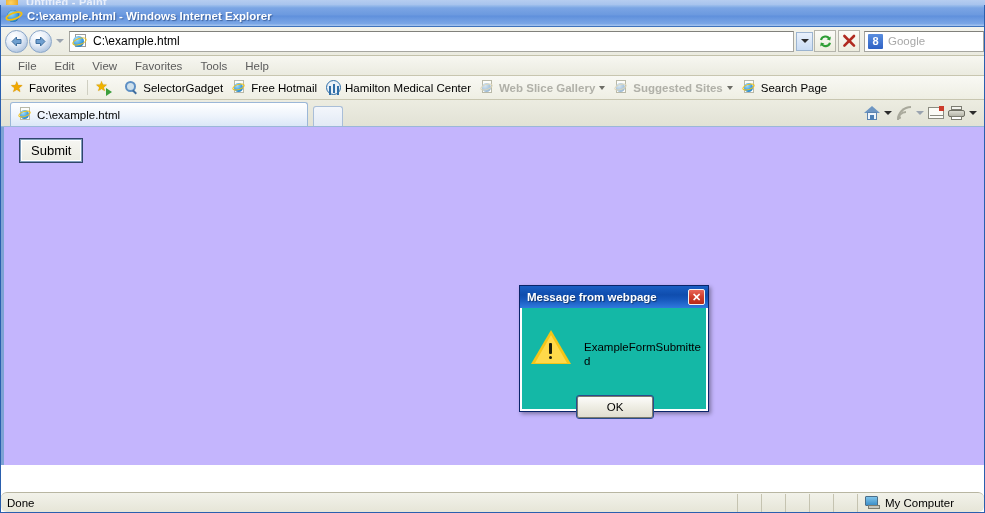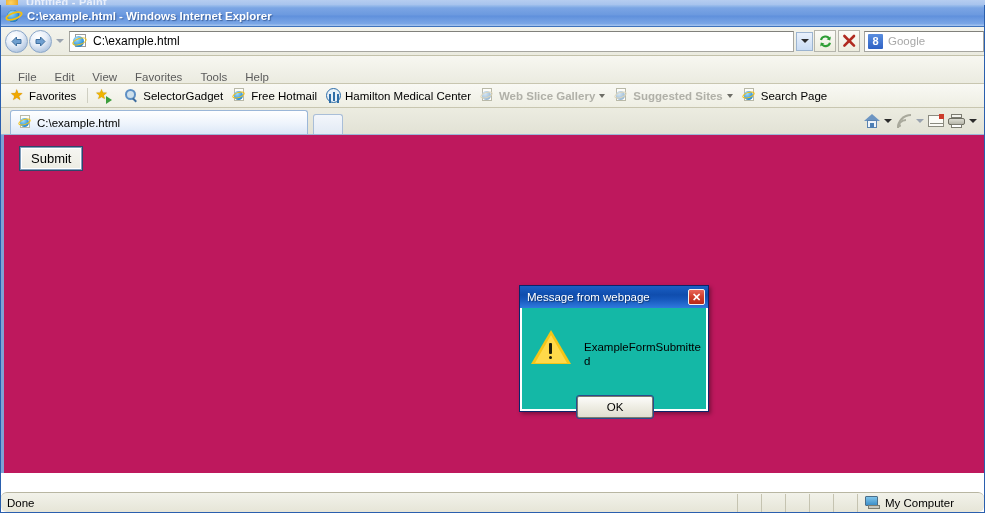--- a/index.html
+++ b/index.html
@@ -191,24 +191,24 @@
     margin: 0 5px 0 3px;
     background: linear-gradient(to bottom, #5a8ee0, #2f62c4);
     color: #fff; font-weight: bold; font-size: 11px;
     display: flex; align-items: center; justify-content: center;
     border-radius: 1px;
   }
   .search-ph { font-size: 11.5px; color: #a8a8a8; }
 
   
   .menubar {
-    height: 28px;
+    height: 20px;
     background: linear-gradient(to bottom, #f7f7f1 0%, #ebebe0 100%);
     border-bottom: 1px solid #c8c6b0;
-    display: flex; align-items: flex-end;
+    display: flex; align-items: center;
     padding-left: 8px;
     box-sizing: border-box;
   }
   .menu-item {
     font-size: 11.5px; color: #5b5b5b;
     padding: 0 9px;
     white-space: nowrap;
   }
 
   
@@ -381,21 +381,21 @@
   .print-ico .mid { position:absolute; left:0; top:4px; width:17px; height:7px;
     background: linear-gradient(to bottom,#dcdcd2,#b6b6aa);
     border:1px solid #6e6e63; border-radius:2px; box-sizing:border-box; }
   .print-ico .out { position:absolute; left:3px; bottom:0; width:11px; height:4px;
     background:#ffffff; border:1px solid #7d7d72; box-sizing:border-box; }
 
   
   .page-area {
     position: relative;
     height: 338px;
-    background: #be185d;
+    background: #c4b5fd;
     border-left: 3px solid #7ea3d4;
     box-sizing: border-box;
     overflow: hidden;
   }
   .submit-btn {
     position: absolute; left: 16px; top: 12px;
     min-width: 60px; height: 23px;
     padding: 0 10px;
     background: linear-gradient(to bottom, #f6f6f2 0%, #ececE3 100%);
     border: 1px solid #7f9db9;
@@ -421,21 +421,21 @@
   }
   .dlg-title {
     height: 22px;
     background: linear-gradient(to bottom, #1a5fc4 0%, #0f4dae 40%, #1657bb 60%, #2f7ade 100%);
     display: flex; align-items: center;
     padding: 0 3px 0 7px;
     box-sizing: border-box;
   }
   .dlg-title-text {
     flex: 1 1 auto;
-    font-size: 11.5px; font-weight: normal; color: #ffffff;
+    font-size: 11.5px; font-weight: bold; color: #ffffff;
     text-shadow: 1px 1px 1px rgba(0,0,0,.45);
     white-space: nowrap;
   }
   .dlg-close {
     width: 17px; height: 16px;
     background: linear-gradient(to bottom, #e8675a 0%, #d2402e 45%, #b72a18 100%);
     border: 1px solid #f2f2f2;
     border-radius: 2px;
     box-sizing: border-box;
     display: flex; align-items: center; justify-content: center;

